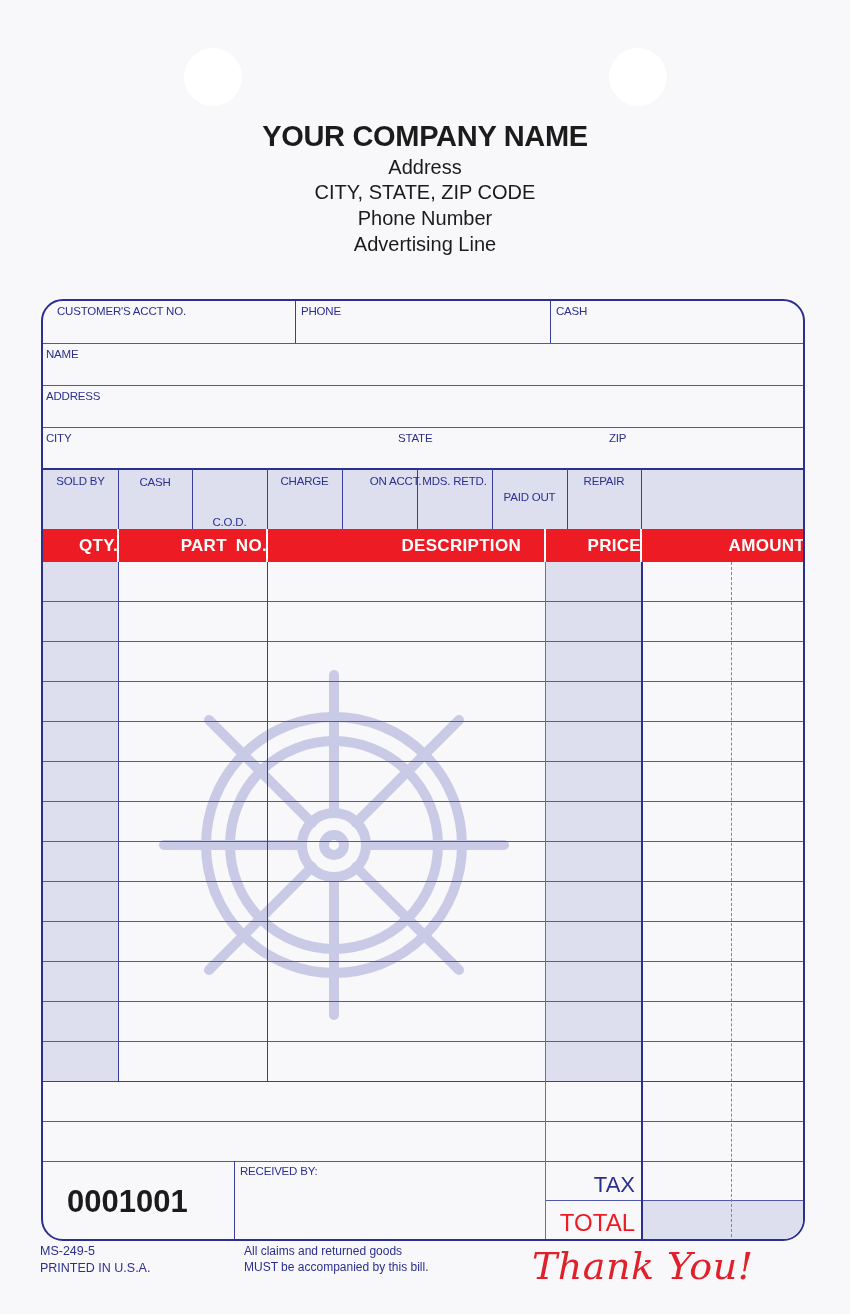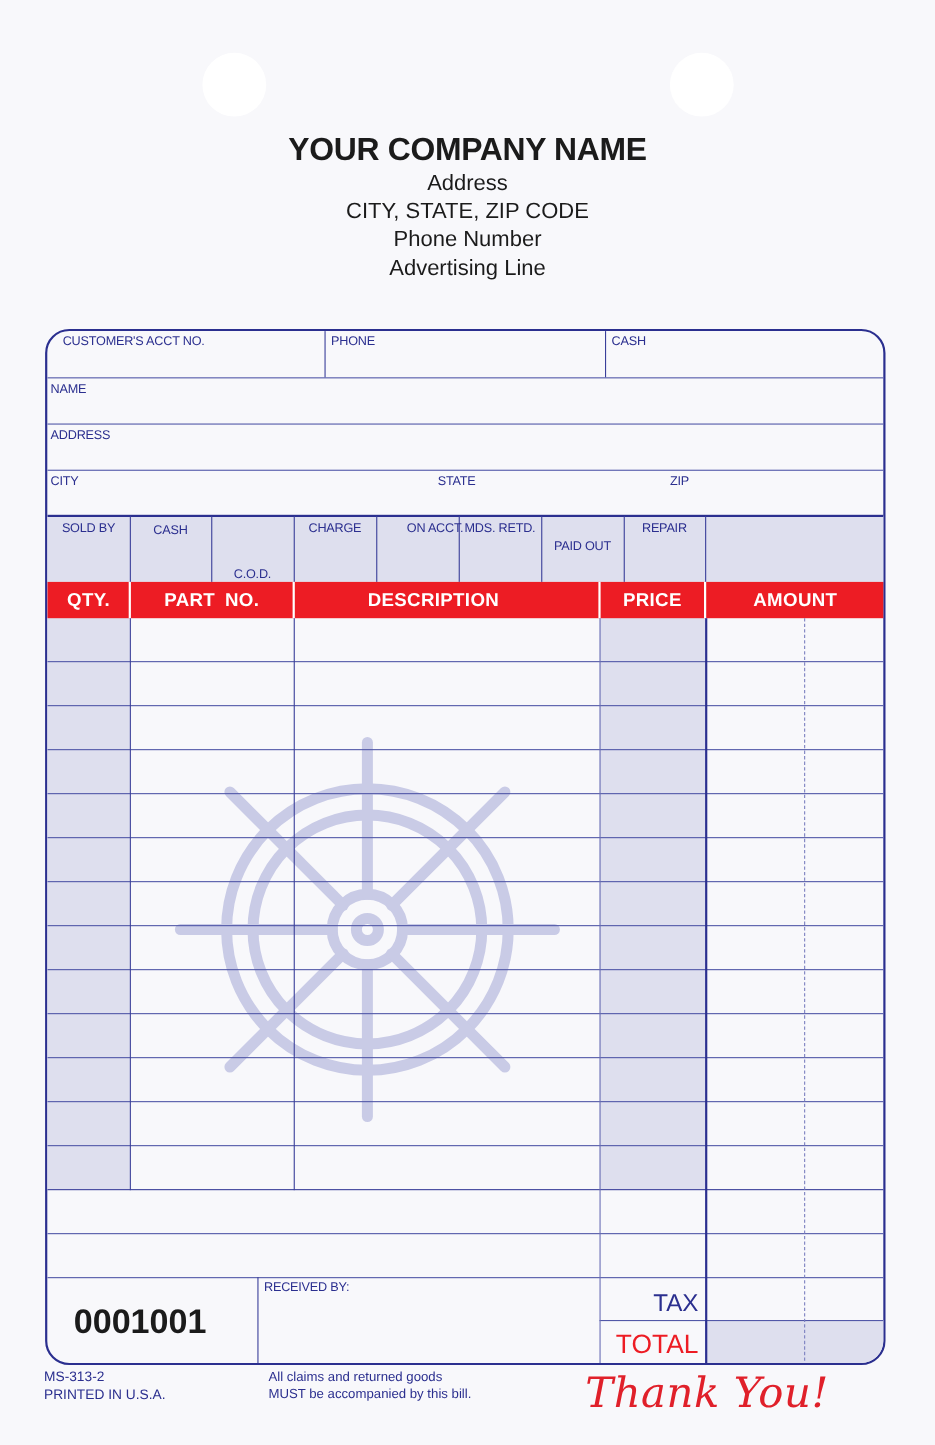--- a/index.html
+++ b/index.html
@@ -11,21 +11,21 @@
   .company-line { font-size: 20px; }
 
   .form { position: absolute; left: 41px; top: 299px; width: 764px; height: 942px;
           border: 2px solid #2b2f8f; border-radius: 22px; overflow: hidden; background: #f8f8fb; }
   .hline { position: absolute; height: 0; border-top: 1.5px solid #5258a8; }
   .vline { position: absolute; width: 0; border-left: 1.5px solid #3a3f9a; }
   .dash { position: absolute; width: 0; border-left: 1.5px dashed #7a7fbf; }
   .lbl { position: absolute; font-size: 11.5px; color: #2b2f8f; white-space: nowrap; letter-spacing: -0.2px; }
   .shade { position: absolute; background: #dedfee; }
   .redbar { position: absolute; background: #ed1c24; }
-  .redhdr { position: absolute; color: #ffffff; font-weight: bold; font-size: 17px; text-align: center;
+  .redhdr { position: absolute; color: #ffffff; font-weight: bold; font-size: 17px; text-align: right;
             line-height: 33px; letter-spacing: 0.3px; }
   .redsep { position: absolute; width: 2px; background: #ffffff; }
   .ctr { text-align: center; }
   .serial { position: absolute; font-size: 31px; color: #1b1b1b; }
   .tax { position: absolute; font-size: 22px; color: #2b2f8f; }
   .total { position: absolute; font-size: 24px; color: #ed1c24; }
   .foot { position: absolute; font-size: 12.5px; color: #2b2f8f; line-height: 16px; white-space: nowrap; }
   .thanks { position: absolute; font-family: "DejaVu Serif", serif; font-style: italic; color: #e0202a;
             font-size: 38px; white-space: nowrap; letter-spacing: 0.5px; }
   .wheel { position: absolute; left: 152px; top: 663px; width: 360px; height: 360px; }
@@ -146,17 +146,17 @@
 
   <div class="serial" style="left:24px; top:883px;font-weight:bold;">0001001</div>
   <div class="lbl" style="left:197px; top:864px;">RECEIVED BY:</div>
   <input class="field" style="left: 196px; top: 882px; width: 300px; height: 54px;">
   <div class="tax" style="left:502px; width:90px; text-align:right; top:871px;">TAX</div>
   <div class="total" style="left:502px; width:90px; text-align:right; top:908px;">TOTAL</div>
   <input class="field" style="left: 602px; top: 862px; width: 156px; height: 36px;">
   <input class="field" style="left: 602px; top: 902px; width: 156px; height: 36px;">
 </div>
 
-<div class="foot" style="left:40px; top:1243px;">MS-313-2</div>
+<div class="foot" style="left:40px; top:1243px;">MS-249-5</div>
 <div class="foot" style="left:40px; top:1260px;">PRINTED IN U.S.A.</div>
 <div class="foot" style="left:244px; top:1243px; font-size:12px;">All claims and returned goods</div>
 <div class="foot" style="left:244px; top:1259px; font-size:12px;">MUST be accompanied by this bill.</div>
 <div class="thanks" style="left:532px; top:1244px;">Thank You!</div>
 
 </body></html>

